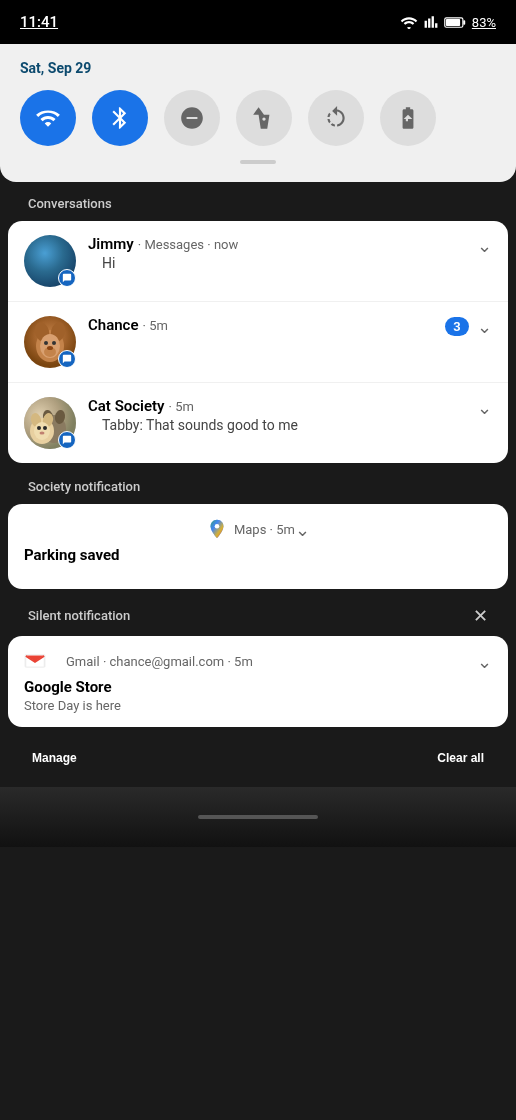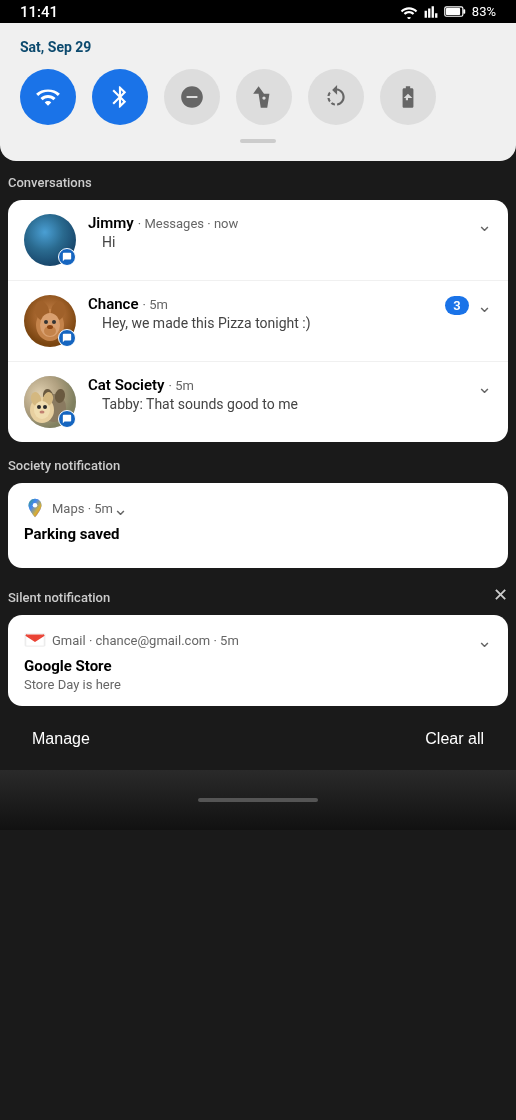--- a/index.html
+++ b/index.html
@@ -13,21 +13,22 @@
       overflow: hidden;
     }
 
     
     .status-bar {
       background: #000;
       display: flex;
       justify-content: space-between;
       align-items: center;
       padding: 8px 20px;
-      height: 23px;
+      height: 44px;
+      text-decoration: underline;
     }
     .status-time {
       font-size: 15px;
       font-weight: 500;
       color: #fff;
     }
     .status-icons {
       display: flex;
       align-items: center;
       gap: 6px;
@@ -81,27 +82,27 @@
     .qs-handle {
       width: 36px;
       height: 4px;
       background: #ccc;
       border-radius: 2px;
       margin: 14px auto 0;
     }
 
     
     .section-header {
-      padding: 14px 8px 10px;
+      padding: 14px 28px 10px;
       font-size: 13px;
       font-weight: 500;
       color: #ccc;
       display: flex;
       justify-content: space-between;
-      align-items: flex-end;
+      align-items: center;
     }
     .section-header .close-btn {
       cursor: pointer;
       color: #ccc;
       font-size: 18px;
     }
 
     
     .notification-card {
       background: #fff;
@@ -206,21 +207,21 @@
       cursor: pointer;
     }
 
     
     .alert-item {
       padding: 14px 16px;
     }
     .alert-header {
       display: flex;
       align-items: center;
-      justify-content: flex-start;
+      justify-content: center;
       margin-bottom: 6px;
     }
     .alert-app-row {
       display: flex;
       align-items: center;
       gap: 6px;
     }
     .maps-icon {
       width: 22px;
       height: 22px;
@@ -246,21 +247,21 @@
     }
     .gmail-header {
       display: flex;
       align-items: center;
       justify-content: space-between;
       margin-bottom: 6px;
     }
     .gmail-app-row {
       display: flex;
       align-items: center;
-      gap: 6px;
+      gap: 20px;
     }
     .gmail-icon {
       width: 22px;
       height: 22px;
     }
     .gmail-app-meta {
       font-size: 13px;
       color: #666;
     }
     .gmail-title {
@@ -278,22 +279,22 @@
     .bottom-bar {
       display: flex;
       justify-content: space-between;
       align-items: center;
       padding: 14px 28px;
       background: #1a1a1a;
       position: sticky;
       bottom: 0;
     }
     .bottom-btn {
-      font-size: 16px;
-      font-weight: 400;
+      font-size: 12px;
+      font-weight: 700;
       color: #fff;
       cursor: pointer;
       background: none;
       border: none;
       padding: 8px 4px;
     }
 
     
     .bottom-area {
       background: linear-gradient(to bottom, #2a2a2a, #111);
@@ -426,21 +427,20 @@
         <svg viewBox="0 0 24 24">
             <path d="M20 2H4c-1.1 0-2 .9-2 2v18l4-4h14c1.1 0 2-.9 2-2V4c0-1.1-.9-2-2-2z"></path>
           </svg>
       </div>
     </div>
     <div class="conv-content">
       <div class="conv-header-row">
         <span class="conv-name">Chance</span>
         <span class="conv-meta"> · <span>5m</span></span>
       </div>
-      <div class="conv-message">Hey, we made this Pizza tonight :)</div>
     </div>
     <div class="conv-actions">
       <span class="unread-badge">3</span>
       <span class="chevron-down">⌄</span>
     </div>
   </div>
 
   <div class="conv-item">
     <div class="avatar-wrap">
       <div class="avatar">

